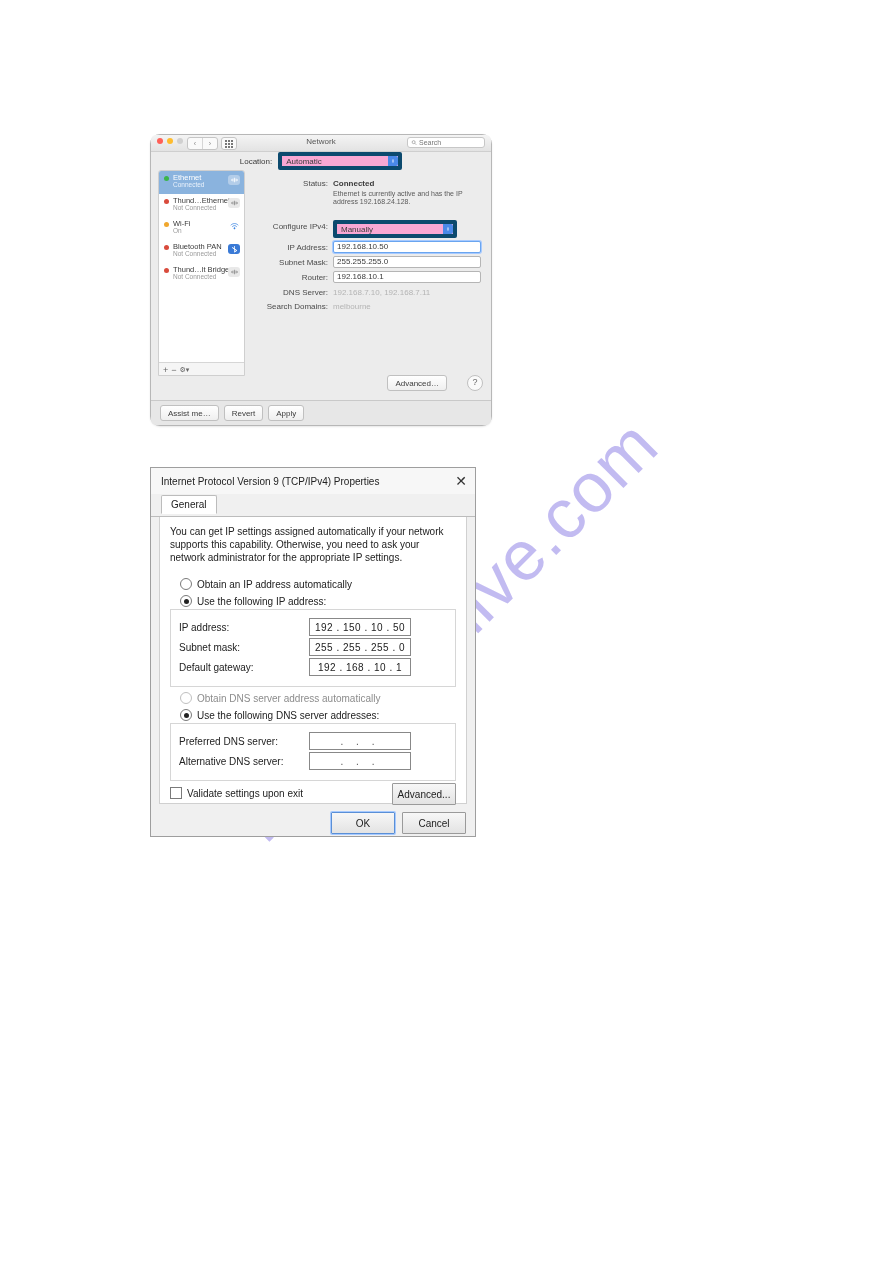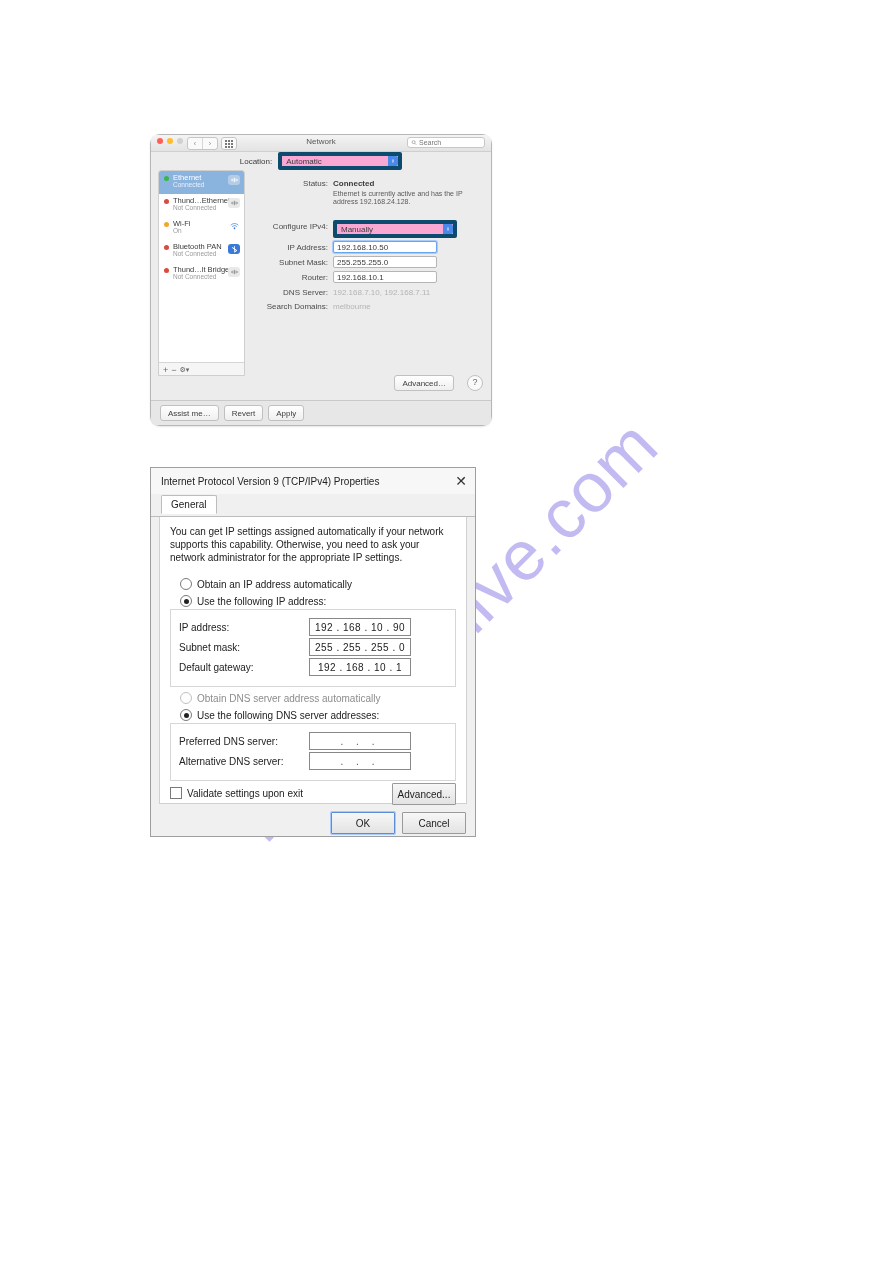--- a/index.html
+++ b/index.html
@@ -70,24 +70,24 @@
   .iface-icon svg{width:9px;height:8px;}
   .sidebar-footer{height:13px;border-top:1px solid #d6d6d6;background:#f5f5f5;display:flex;align-items:center;gap:3px;padding:0 4px;font-size:9px;color:#666;}
   .mac-main{flex:1;padding:4px 6px 0 8px;}
   .mrow{display:flex;align-items:flex-start;margin-top:3px;}
   .mlabel{width:75px;text-align:right;font-size:8px;padding-right:5px;color:#4a4a4a;padding-top:2px;}
   .mfield{flex:1;}
   .mval{font-size:8px;color:#3b3b3b;padding-top:2px;}
   .mval.strong{font-weight:bold;}
   .mval.sub{font-size:7px;color:#5a5a5a;line-height:1.15;}
   .mval.muted{color:#b4b4b4;}
-  .minput{width:104px;height:12px;background:#fff;border:1px solid #b5b5b5;border-radius:2px;font-size:8px;padding:0 3px;box-sizing:border-box;display:flex;align-items:center;}
+  .minput{width:148px;height:12px;background:#fff;border:1px solid #b5b5b5;border-radius:2px;font-size:8px;padding:0 3px;box-sizing:border-box;display:flex;align-items:flex-start;}
   .minput.focus{border-color:#6aa5ef;box-shadow:0 0 0 1px #a7caff;}
   .mselect{position:relative;}
-  .mac-bottom-right{position:absolute;right:8px;bottom:34px;display:flex;align-items:center;gap:13px;}
+  .mac-bottom-right{position:absolute;right:8px;bottom:34px;display:flex;align-items:center;gap:20px;}
   .mac-btn{height:14px;padding:0 7px;font-size:8px;background:linear-gradient(#fff,#efefef);border:1px solid #c0c0c0;border-radius:3px;display:flex;align-items:center;}
   .help-btn{width:14px;height:14px;border:1px solid #c0c0c0;border-radius:50%;font-size:9px;text-align:center;line-height:12px;background:#fafafa;color:#6a6a6a;}
   .mac-footer{position:absolute;left:0;right:0;bottom:0;height:24px;border-top:1px solid #c9c9c9;display:flex;align-items:center;justify-content:flex-start;gap:5px;padding:0 9px;background:#e7e7e7;border-radius:0 0 5px 5px;}
   
   .win-dialog{
     position:absolute;left:150px;top:467px;width:324px;height:368px;
     background:var(--win-bg);border:1px solid #9e9e9e;font-size:10px;color:#222;
   }
   .win-title{height:26px;display:flex;align-items:center;justify-content:space-between;padding:0 8px 0 10px;background:#f7f7f7;}
   .win-close{font-size:14px;color:#333;}
@@ -325,21 +325,21 @@
         <span class="wradio"></span>
         <span>Obtain an IP address automatically</span>
       </div>
       <div class="radio-row" style="padding-left:10px;">
         <span class="wradio on"></span>
         <span>Use the following IP address:</span>
       </div>
       <div class="fieldset">
         <div class="frow">
             <span class="flabel">IP address:</span>
-            <span class="fip">192 . 168 .  10  .  90</span>
+            <span class="fip">192 . 150 .  10  .  50</span>
           </div>
         <div class="frow">
             <span class="flabel">Subnet mask:</span>
             <span class="fip">255 . 255 . 255 .   0</span>
           </div>
         <div class="frow">
             <span class="flabel">Default gateway:</span>
             <span class="fip">192 . 168 .  10  .   1</span>
           </div>
       </div>

